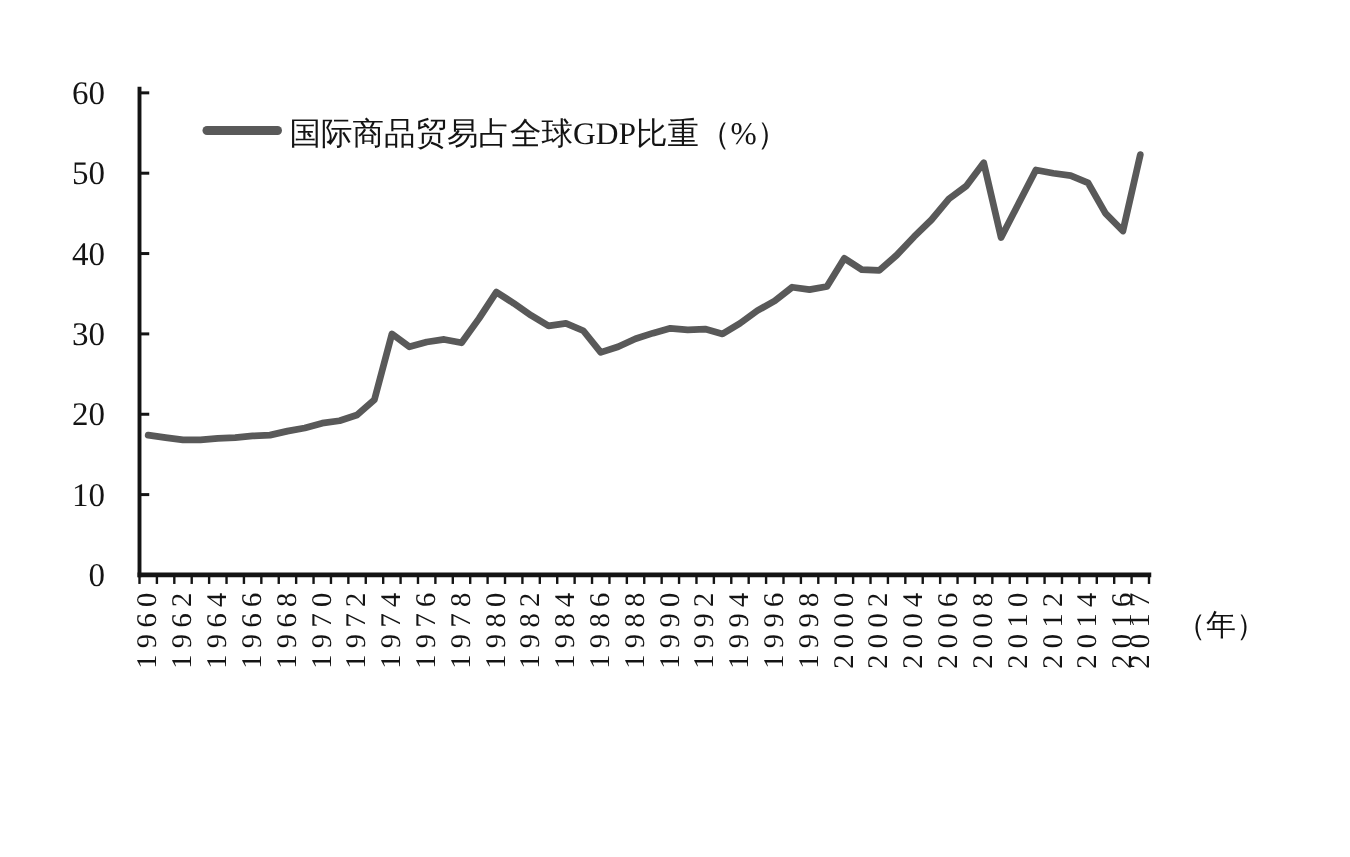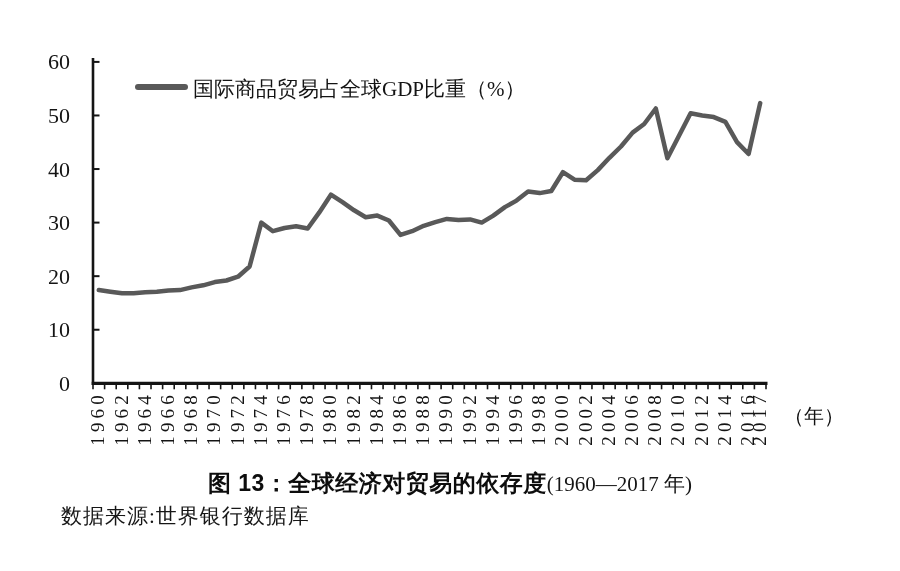--- a/index.html
+++ b/index.html
@@ -125,19 +125,15 @@
       <text transform="translate(730.8879310344828,391) rotate(-90)" text-anchor="end" font-size="19" letter-spacing="4.2" fill="#141414">2014</text>
       <text transform="translate(754.094827586207,391) rotate(-90)" text-anchor="end" font-size="19" letter-spacing="4.2" fill="#141414">2016</text>
       <text transform="translate(765.698275862069,391) rotate(-90)" text-anchor="end" font-size="19" letter-spacing="4.2" fill="#141414">2017</text>
       <polyline points="98.8,290.1 110.4,291.7 122.0,293.3 133.6,293.3 145.2,292.2 156.8,291.7 168.4,290.6 180.0,290.1 191.6,287.4 203.2,285.3 214.8,282.1 226.4,280.5 238.0,276.7 249.6,266.5 261.3,222.6 272.9,231.2 284.5,228.0 296.1,226.3 307.7,228.5 319.3,212.4 330.9,194.7 342.5,202.2 354.1,210.3 365.7,217.2 377.3,215.6 388.9,220.5 400.5,234.9 412.1,231.2 423.7,225.8 435.3,222.1 446.9,218.9 458.5,219.9 470.1,219.4 481.7,222.6 493.3,215.6 504.9,207.1 516.5,200.6 528.1,191.5 539.7,193.1 551.3,191.0 562.9,172.2 574.5,179.7 586.1,180.3 597.8,170.1 609.4,157.8 621.0,146.5 632.6,132.6 644.2,124.0 655.8,108.5 667.4,158.3 679.0,135.8 690.6,113.3 702.2,115.5 713.8,117.1 725.4,121.9 737.0,142.2 748.6,154.0 760.2,103.1" fill="none" stroke="#595959" stroke-width="4.5" stroke-linejoin="round" stroke-linecap="round"></polyline>
       <line x1="138" y1="87" x2="185" y2="87" stroke="#595959" stroke-width="6" stroke-linecap="round"></line>
       <text x="193" y="96" font-size="21" fill="#141414">国际商品贸易占全球GDP比重（%）</text>
     </svg>
 
   <div class="x-unit">（年）</div>
 
-  <div class="caption">
-    <span class="main">图 13：全球经济对贸易的依存度</span><span class="range">(1960—2017 年)</span>
-  </div>
 
-  <div class="source">数据来源:世界银行数据库</div>
 
 </div>
 
 </body></html>

